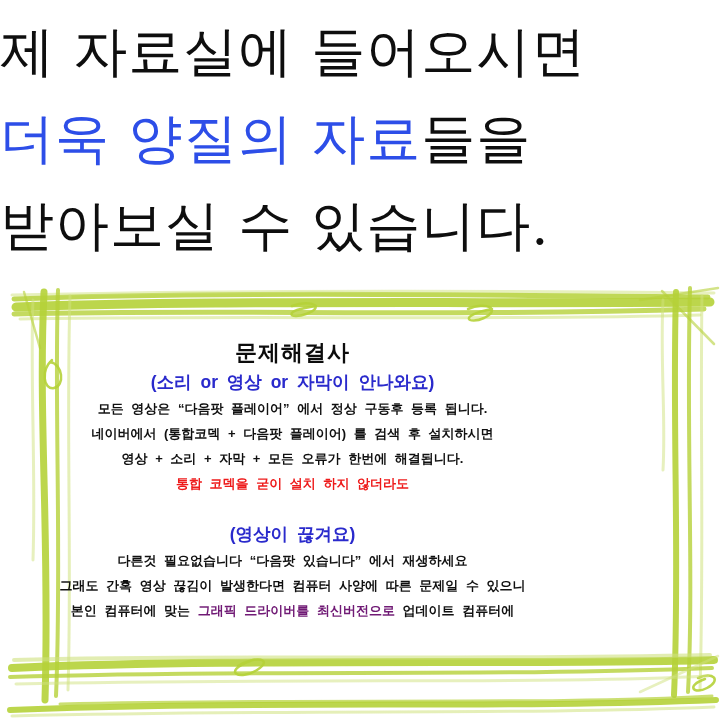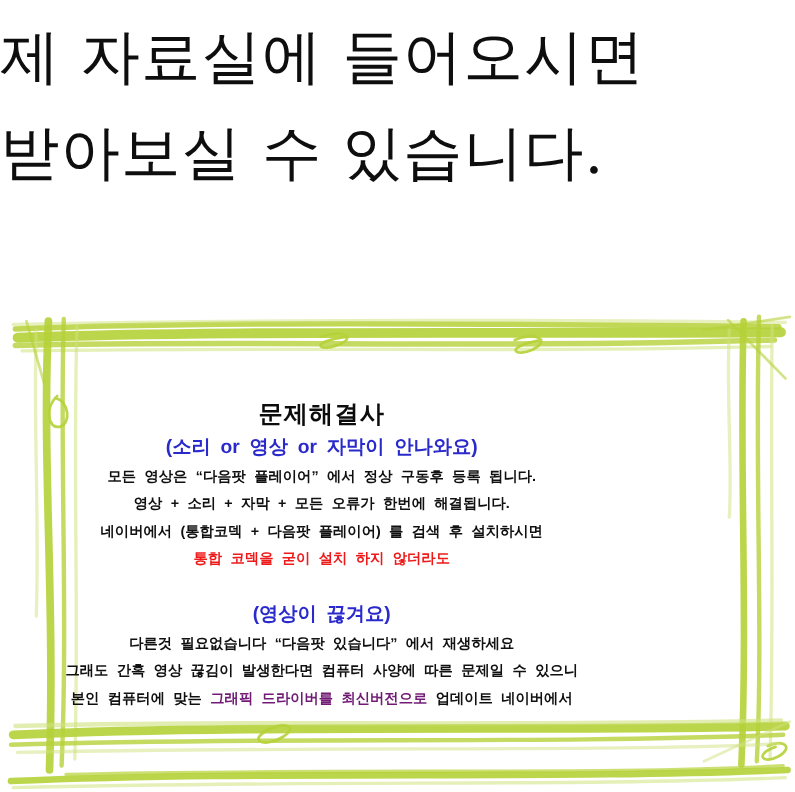--- a/index.html
+++ b/index.html
@@ -40,21 +40,20 @@
   }
 
   
   .panel {
     position: absolute;
     top: 338px; left: 0;
     width: 585px;
     text-align: center;
     font-weight: bold;
     color: #101010;
-    margin-top: 24px;
   }
   .panel .p-title {
     height: 30px; line-height: 30px;
     font-size: 22px;
     letter-spacing: 1px;
     color: #0c0c0c;
     white-space: nowrap;
   }
   .panel .p-header {
     height: 28px; line-height: 28px;
@@ -118,28 +117,29 @@
   <g stroke="#b5d138">
     <path d="M10 710 C 250 700, 500 709, 716 700" stroke-width="6" opacity="0.9"></path>
     <path d="M12 716 C 300 709, 520 715, 714 707" stroke-width="3" opacity="0.55" stroke="#cfe17e"></path>
     <path d="M60 704 C 300 698, 560 705, 712 696" stroke-width="3" opacity="0.7"></path>
     <path d="M640 692 L 718 656" stroke-width="2.5" opacity="0.5" stroke="#cfe17e"></path>
   </g>
 </svg>
 
 <div class="headline">
   <div class="headline-line">제 자료실에 들어오시면</div>
+  <div class="headline-line"><span class="hl-blue">더욱 양질의 자료</span><span class="hl-black">들을</span></div>
   <div class="headline-line">받아보실 수 있습니다.</div>
 </div>
 
 <div class="panel">
   <div class="p-title">문제해결사</div>
   <div class="p-header">(소리 or 영상 or 자막이 안나와요)</div>
   <div class="p-line">모든 영상은 “다음팟 플레이어” 에서 정상 구동후 등록 됩니다.</div>
+  <div class="p-line">네이버에서 (통합코덱 + 다음팟 플레이어) 를 검색 후 설치하시면</div>
   <div class="p-line">영상 + 소리 + 자막 + 모든 오류가 한번에 해결됩니다.</div>
-  <div class="p-line">네이버에서 (통합코덱 + 다음팟 플레이어) 를 검색 후 설치하시면</div>
   <div class="p-line p-red">통합 코덱을 굳이 설치 하지 않더라도</div>
   <div class="p-spacer"></div>
   <div class="p-header">(영상이 끊겨요)</div>
   <div class="p-line">다른것 필요없습니다 “다음팟 있습니다” 에서 재생하세요</div>
   <div class="p-line">그래도 간혹 영상 끊김이 발생한다면 컴퓨터 사양에 따른 문제일 수 있으니</div>
-  <div class="p-line"><span>본인 컴퓨터에 맞는 </span><span class="seg-red">그래픽 드라이버를 최신버전으로</span><span> 업데이트 네이버에서</span></div>
+  <div class="p-line"><span>본인 컴퓨터에 맞는 </span><span class="seg-red">그래픽 드라이버를 최신버전으로</span><span> 업데이트 컴퓨터에</span></div>
 </div>
 
 </body></html>

